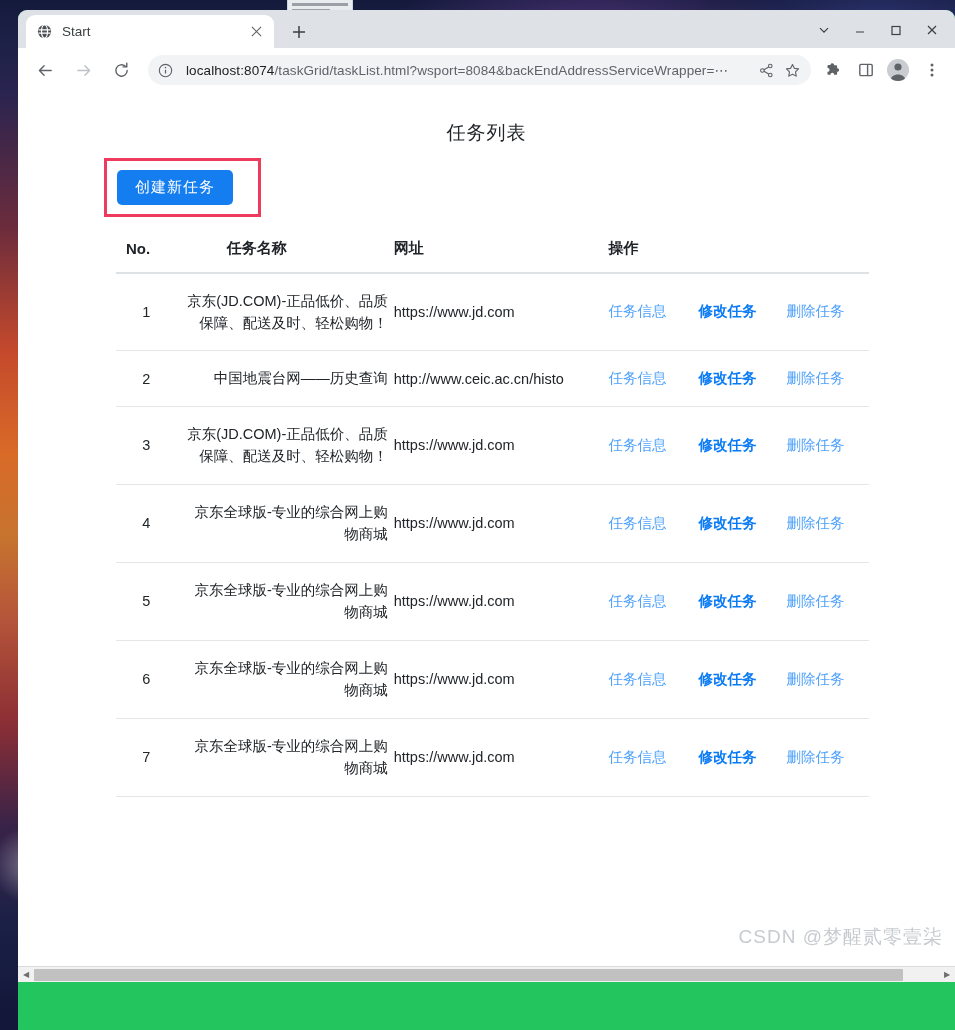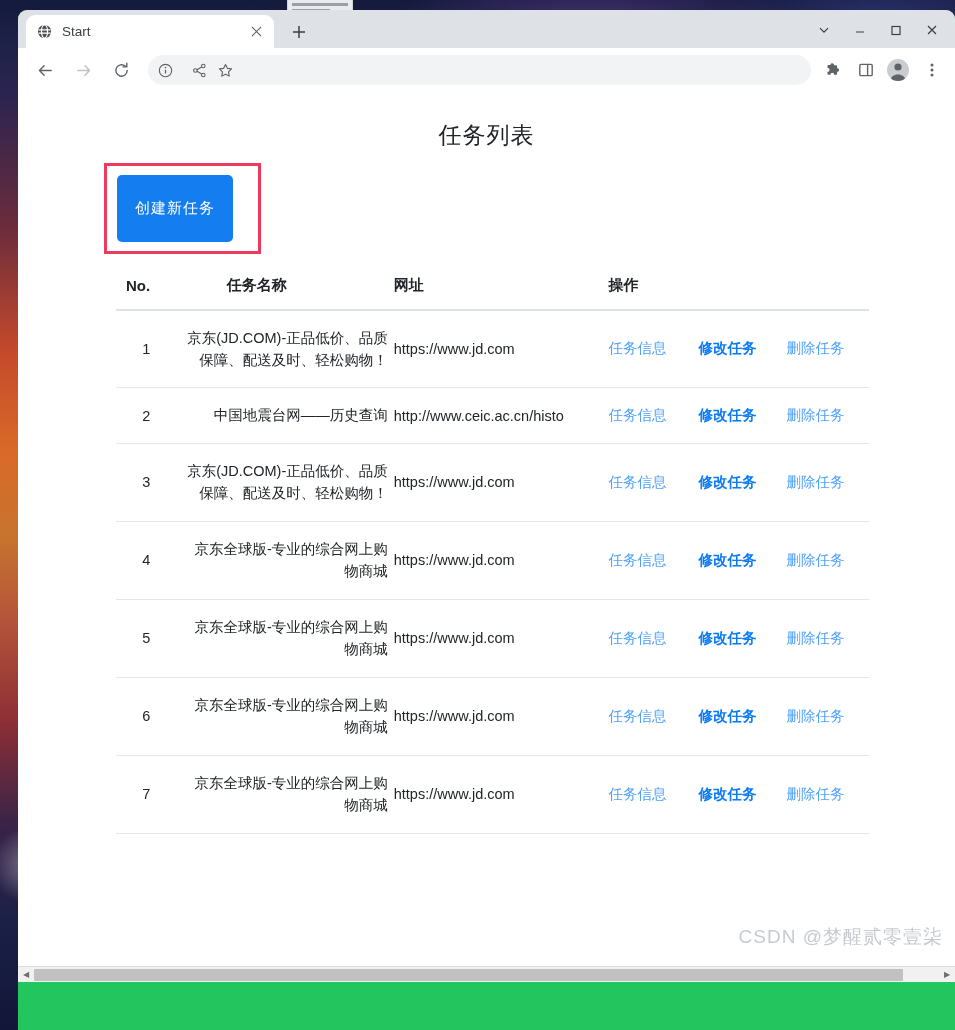--- a/index.html
+++ b/index.html
@@ -137,36 +137,36 @@
   #infobar .ib-close { width: 22px; height:22px; display:flex;align-items:center;justify-content:center; color:#5f6368; }
 
   
   #viewport {
     background: #fff; height: 874px;
     position: relative; overflow: hidden;
   }
   #page { padding-top: 28px; }
 
   #page-title {
-    text-align: center; font-size: 23px; color: #212529;
+    text-align: center; font-size: 19px; color: #212529;
     font-weight: 400; margin: 0 0 12px 0; letter-spacing: 1px;
   }
 
   #btn-wrap {
     margin: 0 0 0 86px;
     display: inline-block;
     border: 3px solid #ee3a5c;
     background: #fff;
     padding: 9px 25px 9px 10px;
   }
   #create-btn {
     display: inline-block;
     background: #147df0; color: #fff;
     font-size: 15px; border: none; border-radius: 5px;
-    padding: 25px 18px; line-height: 1.1;
+    padding: 9px 18px; line-height: 1.1;
     cursor: pointer; letter-spacing: 1px;
     font-family: inherit;
   }
 
   #table-area { padding: 12px 86px 0 98px; }
   table { width: 100%; border-collapse: collapse; }
   thead th {
     text-align: left; font-size: 15px; color: #212529;
     font-weight: bold; padding: 10px 0 14px 0;
     border-bottom: 2px solid #dfe2e5;
@@ -294,20 +294,21 @@
     </div>
 
     <div id="omnibox">
       <span class="info-icon">
         <svg width="15" height="15" viewBox="0 0 16 16">
           <circle cx="8" cy="8" r="6.6" fill="none" stroke="currentColor" stroke-width="1.2"></circle>
           <path d="M8 7.2v4" stroke="currentColor" stroke-width="1.3"></path>
           <circle cx="8" cy="4.9" r=".85" fill="currentColor"></circle>
         </svg>
       </span>
+      <span class="url"><b>localhost:8074</b><span>/taskGrid/taskList.html?wsport=8084&amp;backEndAddressServiceWrapper=⋯</span></span>
       <span class="ob-ic">
         <svg width="15" height="15" viewBox="0 0 16 16" fill="none" stroke="currentColor" stroke-width="1.2">
           <circle cx="12" cy="3.2" r="1.9"></circle>
             <circle cx="3.6" cy="8" r="1.9"></circle>
             <circle cx="12" cy="12.8" r="1.9"></circle>
           <path d="M5.3 7.1l5-2.9M5.3 8.9l5 2.9"></path>
         </svg>
       </span>
       <span class="ob-ic">
         <svg width="15" height="15" viewBox="0 0 16 16" fill="none" stroke="currentColor" stroke-width="1.2">

